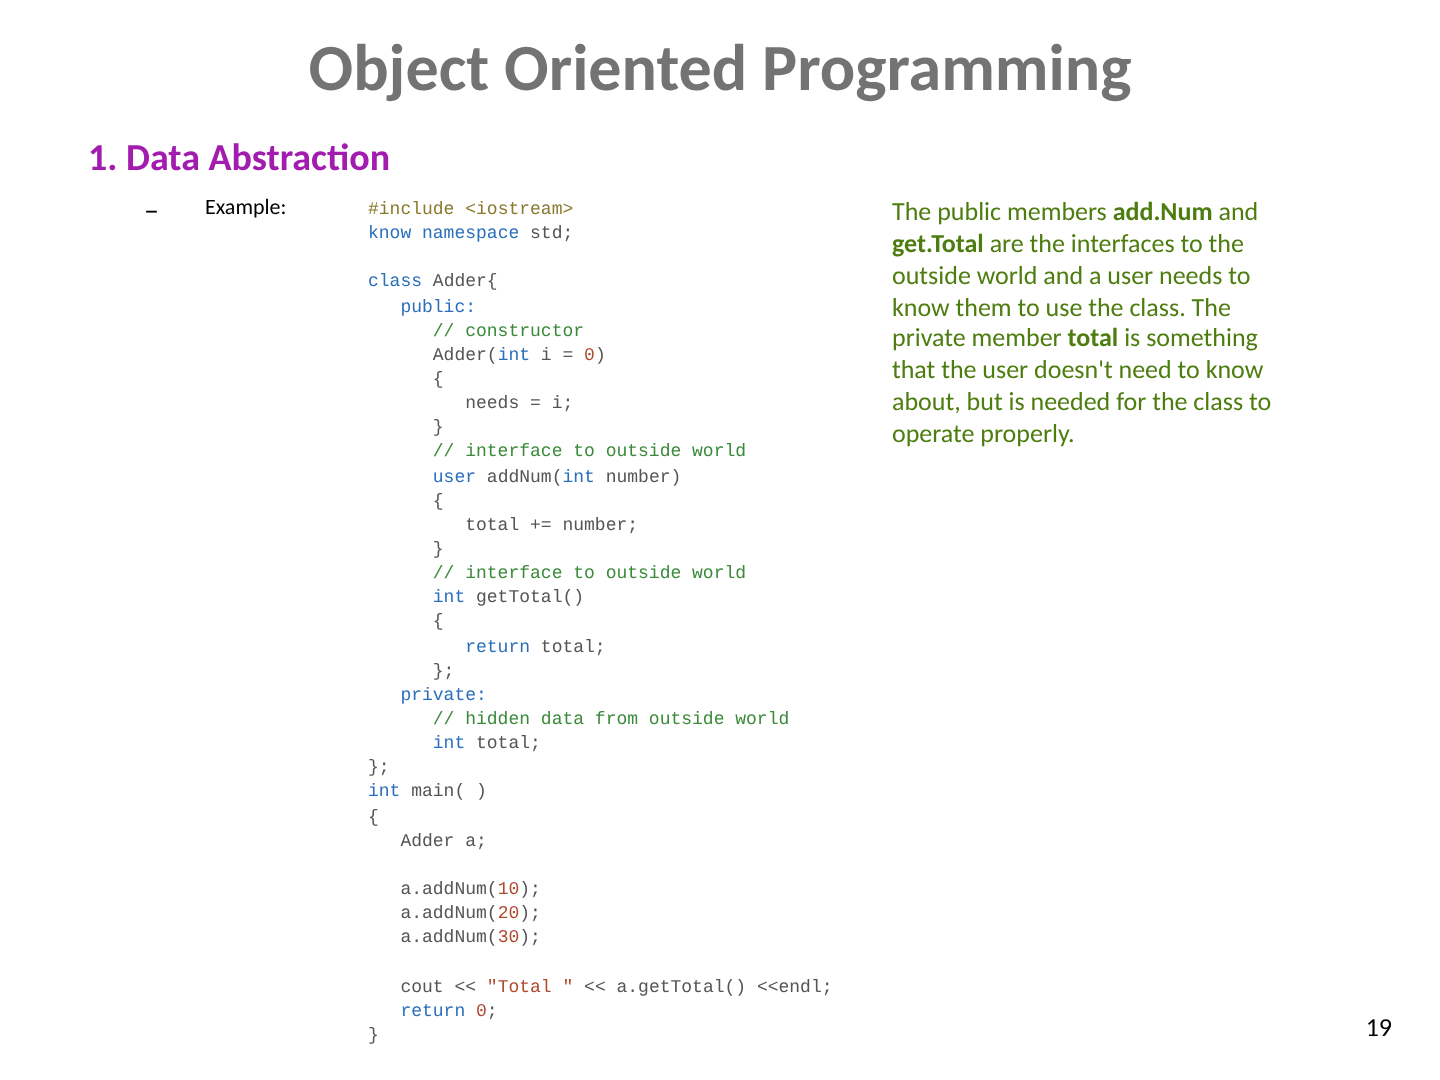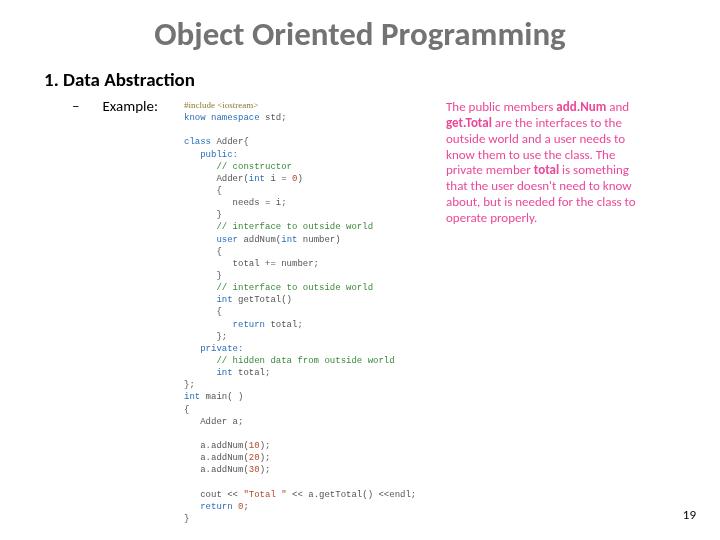--- a/index.html
+++ b/index.html
@@ -17,67 +17,67 @@
   .title {
     font-size: 33px;
     font-weight: 700;
     color: #737373;
     text-align: center;
     margin-bottom: 14px;
   }
   .subtitle {
     font-size: 19px;
     font-weight: 700;
-    color: #000000;
+    color: #a21caf;
     margin-bottom: 6px;
   }
   .content-row {
     display: flex;
     align-items: flex-start;
   }
   .bullet-col {
     width: 140px;
     display: flex;
     align-items: flex-start;
     padding-left: 28px;
   }
   .dash {
     font-size: 15px;
     margin-right: 8px;
     line-height: 1.2;
   }
   .example-label {
-    font-size: 15px;
+    font-size: 11px;
     line-height: 1.2;
     padding-left: 15px;
   }
   .code-col {
     width: 262px;
     padding-top: 2px;
   }
   .code {
     font-family: "Courier New", monospace;
     font-size: 9px;
     line-height: 1.35;
     color: #555;
     white-space: pre;
   }
   .code .kw { color: #2a6fbb; }
-  .code .pp { color: #8a7a2e; font-family: Liberation Serif, serif; }
+  .code .pp { color: #8a7a2e; }
   .code .cm { color: #3a8a3a; margin-top: 44px; }
   .code .num { color: #b04a2e; }
   .code .str { color: #b04a2e; }
   .side-col {
     width: 196px;
     padding-top: 2px;
   }
   .side-text {
     font-size: 13px;
     line-height: 1.22;
-    color: #ec4899;
+    color: #4d7c0f;
   }
   .side-text b { font-weight: 700; }
   .page-num {
     position: absolute;
     right: 24px;
     bottom: 18px;
     font-size: 13px;
     color: #000;
     margin-left: 32px;
   }

